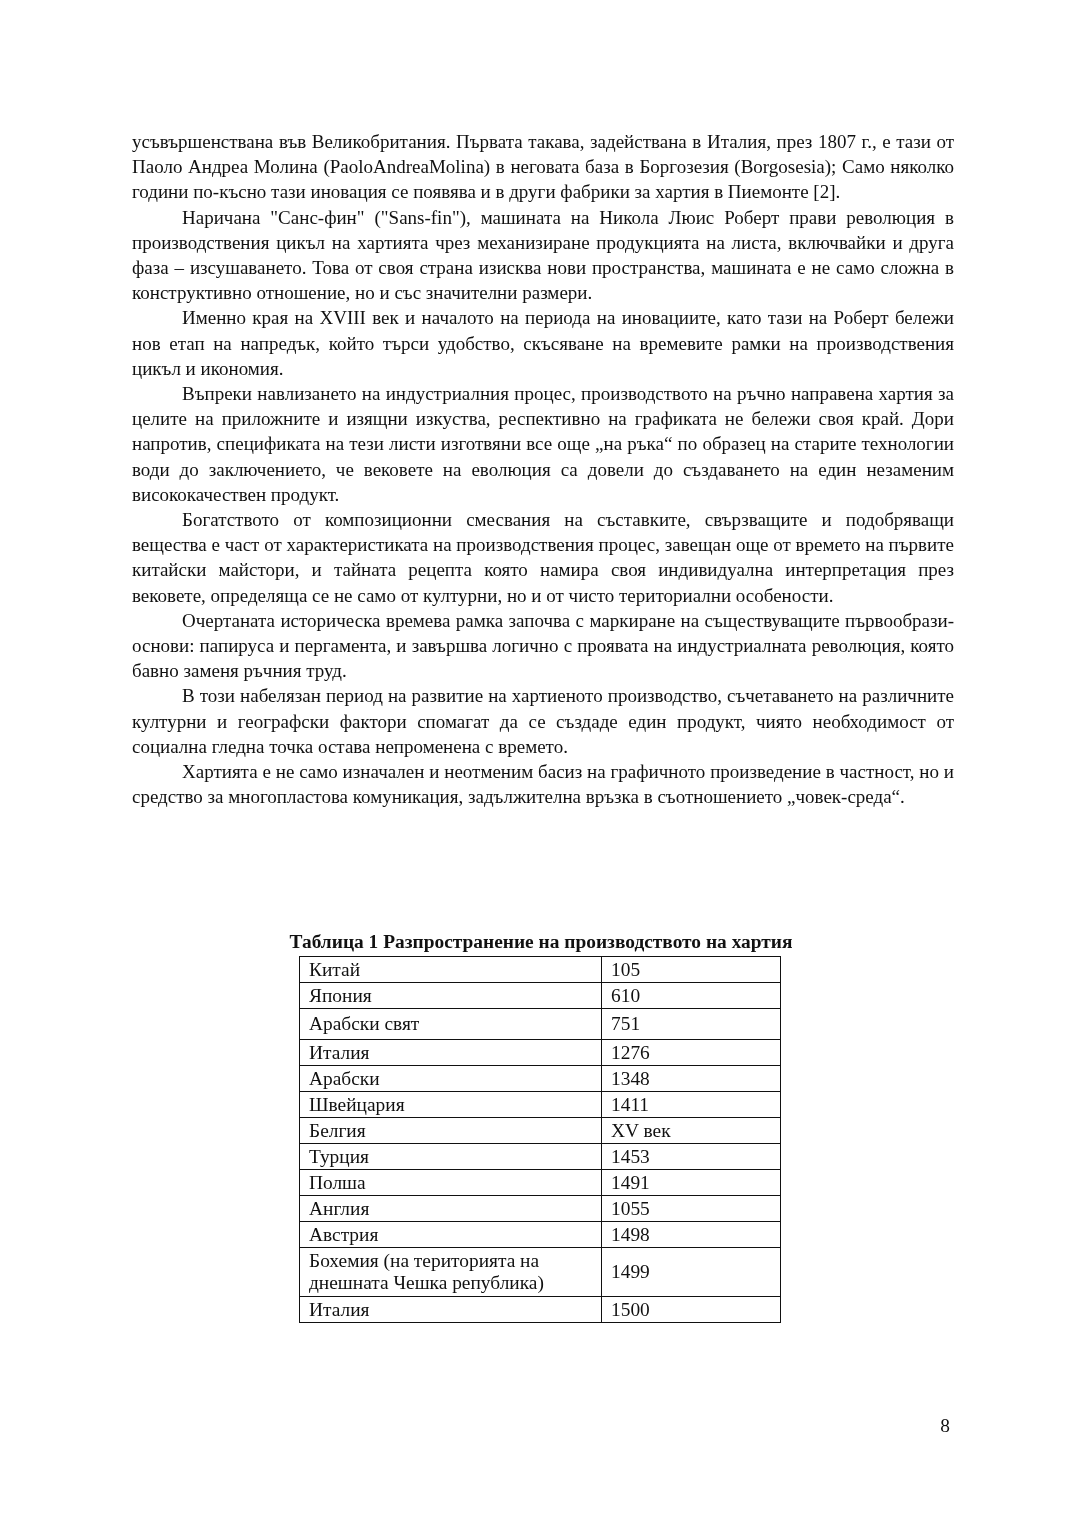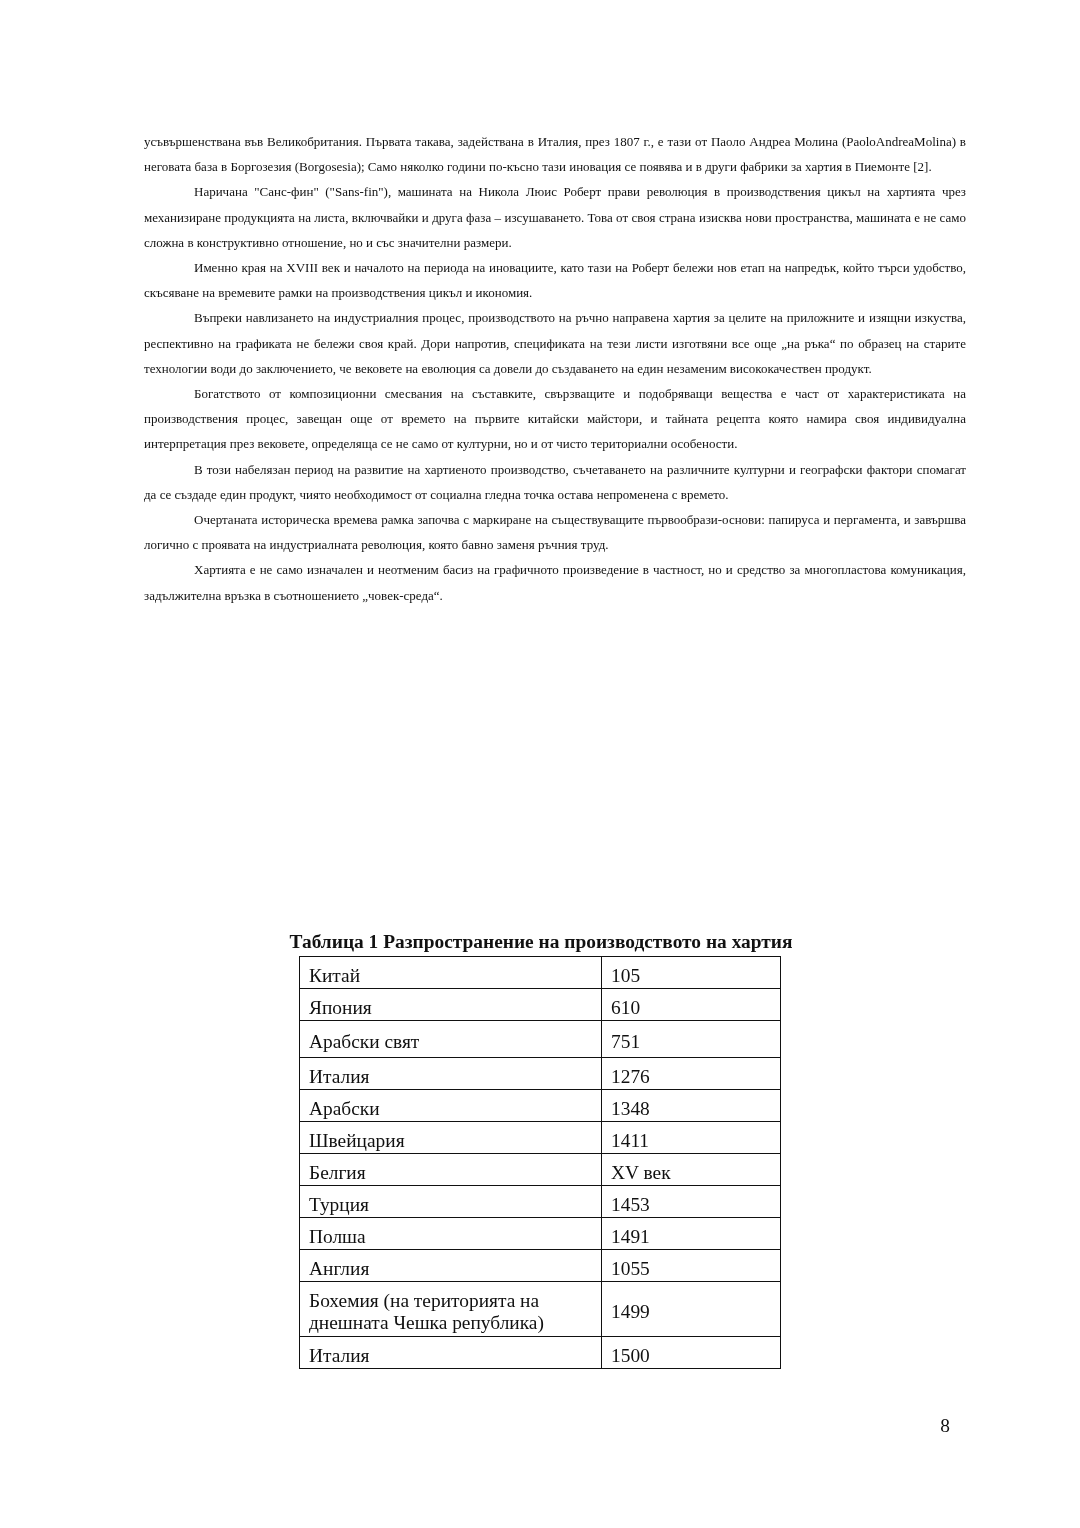--- a/index.html
+++ b/index.html
@@ -16,24 +16,24 @@
       color: #111111;
     }
     .page {
       position: absolute;
       left: 0; top: 0;
       width: 1080px; height: 1528px;
       background: #ffffff;
     }
     .body-text {
       position: absolute;
-      left: 144px;
+      left: 132px;
       top: 129px;
       width: 822px;
-      font-size: 13px;
+      font-size: 19px;
       line-height: 25.2px;
       text-align: justify;
     }
     .body-text p {
       margin: 0;
       text-indent: 50px;
     }
     .body-text p.first {
       text-indent: 0;
     }
@@ -55,21 +55,21 @@
       position: absolute;
       left: 299px;
       top: 956px;
       width: 482px;
       border-collapse: collapse;
       font-size: 19.4px;
       line-height: 22px;
     }
     table.data-table td {
       border: 1.3px solid #111111;
-      padding: 7px 9px 1px 9px;
+      padding: 1px 9px 1px 9px;
       height: 23px;
       vertical-align: middle;
     }
     table.data-table td.country {
       width: 283px;
       text-align: left;
     }
     table.data-table td.year {
       text-align: left;
     }
@@ -93,22 +93,22 @@
 <body>
 
 <div class="page">
 
   <div class="body-text">
     <p class="first">усъвършенствана във Великобритания. Първата такава, задействана в Италия, през 1807 г., е тази от Паоло Андреа Молина (PaoloAndreaMolina) в неговата база в Боргозезия (Borgosesia); Само няколко години по-късно тази иновация се появява и в други фабрики за хартия в Пиемонте [2].</p>
     <p>Наричана "Санс-фин" ("Sans-fin"), машината на Никола Люис Роберт прави революция в производствения цикъл на хартията чрез механизиране продукцията на листа, включвайки и друга фаза – изсушаването. Това от своя страна изисква нови пространства, машината е не само сложна в конструктивно отношение, но и със значителни размери.</p>
     <p>Именно края на XVIII век и началото на периода на иновациите, като тази на Роберт бележи нов етап на напредък, който търси удобство, скъсяване на времевите рамки на производствения цикъл и икономия.</p>
     <p>Въпреки навлизането на индустриалния процес, производството на ръчно направена хартия за целите на приложните и изящни изкуства, респективно на графиката не бележи своя край. Дори напротив, спецификата на тези листи изготвяни все още „на ръка“ по образец на старите технологии води до заключението, че вековете на еволюция са довели до създаването на един незаменим висококачествен продукт.</p>
     <p>Богатството от композиционни смесвания на съставките, свързващите и подобряващи вещества е част от характеристиката на производствения процес, завещан още от времето на първите китайски майстори, и тайната рецепта която намира своя индивидуална интерпретация през вековете, определяща се не само от културни, но и от чисто териториални особености.</p>
+    <p>Очертаната историческа времева рамка започва с маркиране на съществуващите първообрази-основи: папируса и пергамента, и завършва логично с проявата  на индустриалната революция, която бавно заменя ръчния труд.</p>
     <p>В този набелязан период на развитие на хартиеното производство, съчетаването на различните културни и географски фактори спомагат да се създаде един продукт, чиято  необходимост от социална гледна точка остава непроменена с времето.</p>
-    <p>Очертаната историческа времева рамка започва с маркиране на съществуващите първообрази-основи: папируса и пергамента, и завършва логично с проявата  на индустриалната революция, която бавно заменя ръчния труд.</p>
     <p>Хартията е не само изначален и неотменим басиз на графичното произведение в частност, но и средство за многопластова комуникация, задължителна връзка в съотношението „човек-среда“.</p>
   </div>
 
   <div class="caption">
     <span>Таблица 1 Разпространение на производството на хартия</span>
   </div>
 
   <table class="data-table">
     <tbody>
       <tr>
@@ -144,20 +144,24 @@
         <td class="year">1453</td>
       </tr>
       <tr>
         <td class="country">Полша</td>
         <td class="year">1491</td>
       </tr>
       <tr>
         <td class="country">Англия</td>
         <td class="year">1055</td>
       </tr>
+      <tr>
+        <td class="country">Австрия</td>
+        <td class="year">1498</td>
+      </tr>
       <tr class="double">
         <td class="country">
           <span>Бохемия (на територията на</span><br>
           <span>днешната Чешка република)</span>
         </td>
         <td class="year">1499</td>
       </tr>
       <tr>
         <td class="country">Италия</td>
         <td class="year">1500</td>

